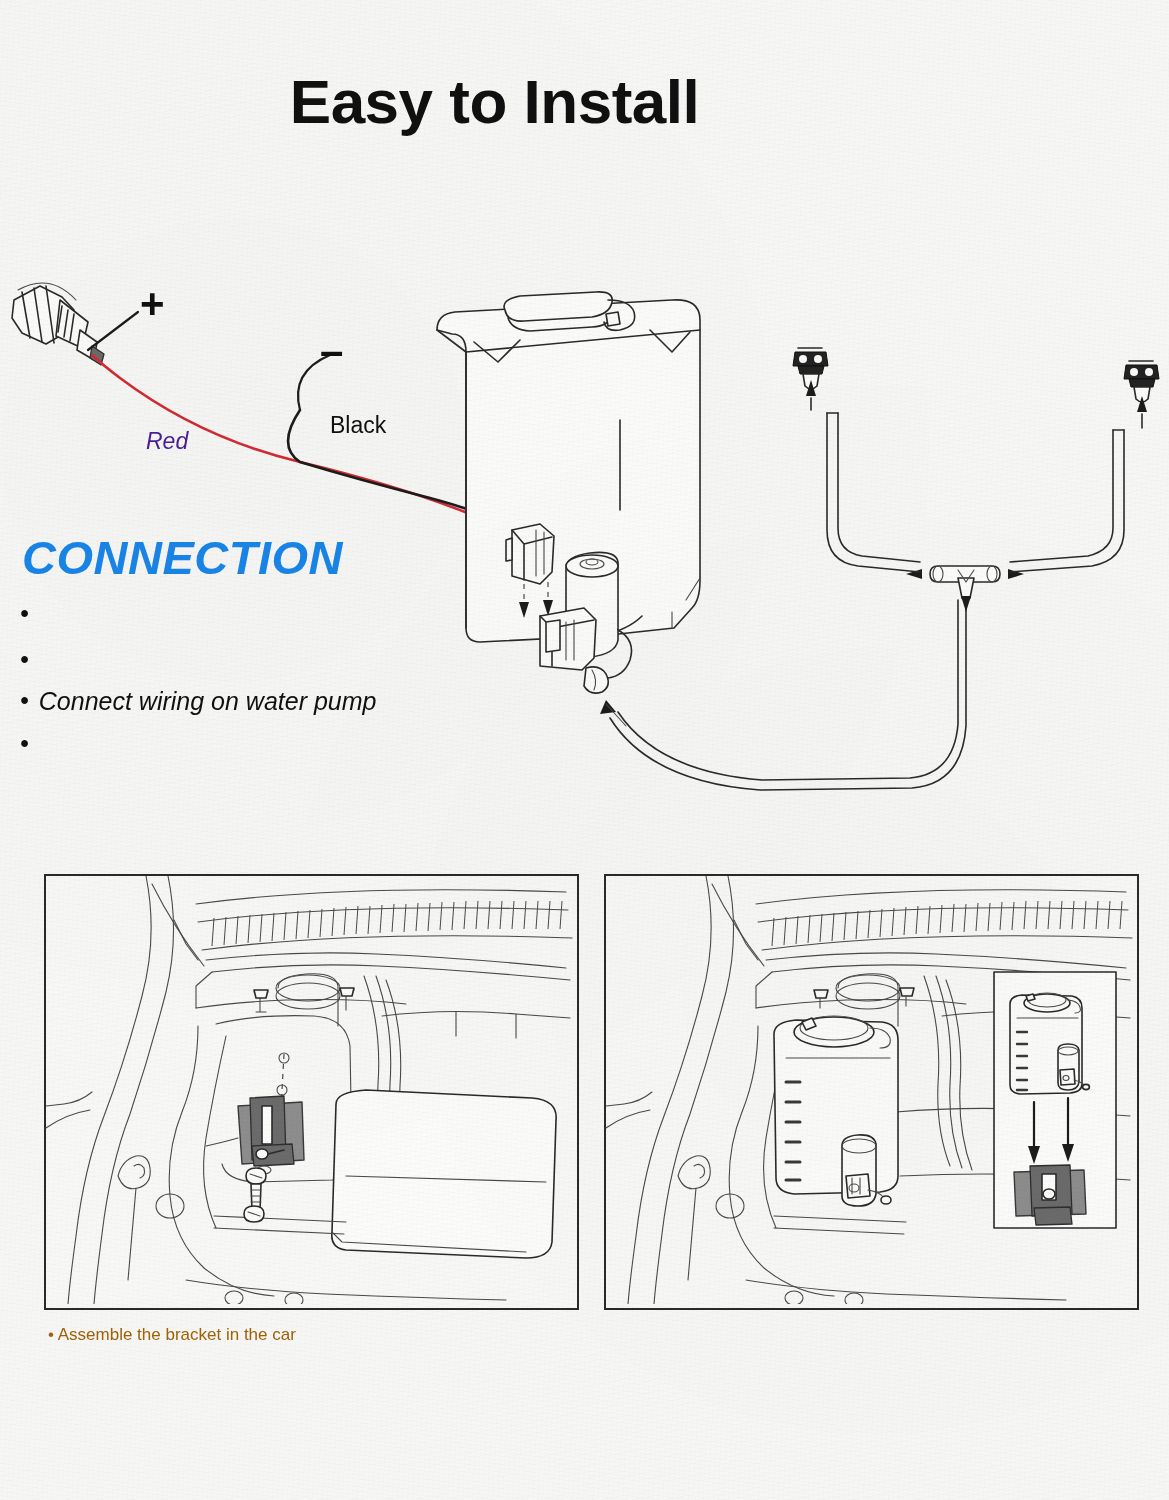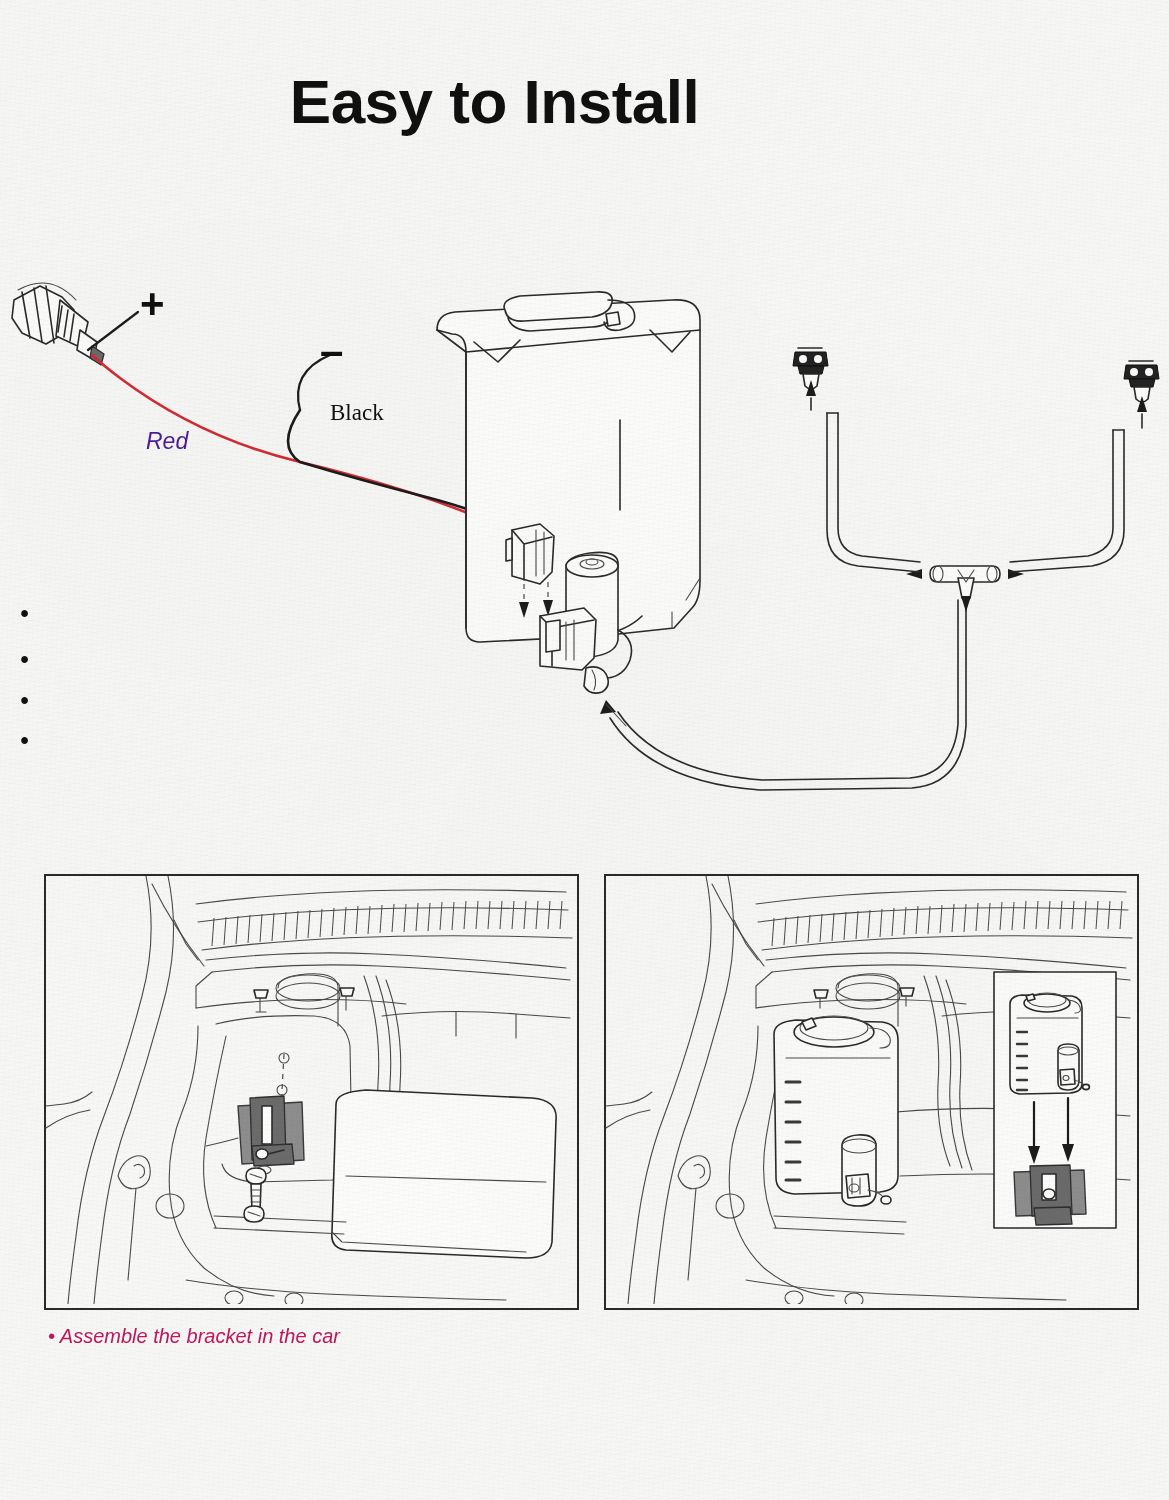--- a/index.html
+++ b/index.html
@@ -41,37 +41,37 @@
   .bullet{
     display:flex;align-items:flex-start;
     font-size:25px;font-style:italic;color:#111;
     line-height:1.16;margin-bottom:14px;
   }
   .bullet .dot{margin-right:10px;line-height:1.05;font-size:25px;}
   .bullet.b1{margin-bottom:20px;}
 
   .wire-label{position:absolute;font-size:23px;color:#111;}
   .lbl-red{left:146px;top:428px;color:#4c1d95;font-style:italic;}
-  .lbl-black{left:330px;top:400px;font-family:Liberation Serif, serif;}
+  .lbl-black{left:330px;top:412px;}
   .sign{position:absolute;font-size:42px;font-weight:bold;color:#111;line-height:1;}
   .sign-plus{left:140px;top:283px;}
   .sign-minus{left:320px;top:330px;}
 
   
   .panel{
     position:absolute;
     border:2px solid #2a2a2a;
     background:#f7f7f6;
     overflow:hidden;
   }
   .panel-left{left:44px;top:874px;width:531px;height:432px;}
   .panel-right{left:604px;top:874px;width:531px;height:432px;}
   .caption{
     position:absolute;
-    font-size:20px;font-style:italic;color:#be185d;
+    font-size:17px;color:#a16207;
     white-space:nowrap;
   }
   .cap-left{left:48px;top:1325px;}
   .cap-right{left:588px;top:1325px;}
 
   svg{display:block;}
   .ln{fill:none;stroke:#2b2b2b;stroke-width:1.6;stroke-linejoin:round;stroke-linecap:round;}
   .ln-thin{fill:none;stroke:#4a4a4a;stroke-width:1.1;stroke-linecap:round;stroke-linejoin:round;}
   .fillw{fill:#fbfbfa;stroke:#2b2b2b;stroke-width:1.6;stroke-linejoin:round;}
   .fillg{fill:#8d8d8d;stroke:#3a3a3a;stroke-width:1.4;stroke-linejoin:round;}
@@ -209,30 +209,32 @@
       <path class="ln" d="M1113 430 L1113 528 Q1113 550 1088 556 L1010 562"></path>
       <path class="ln" d="M1113 430 L1124 430"></path>
     </g>
   </svg>
 
   <div class="sign sign-plus">+</div>
   <div class="sign sign-minus">–</div>
   <div class="wire-label lbl-red">Red</div>
   <div class="wire-label lbl-black">Black</div>
 
+  <div class="connection-head">CONNECTION</div>
 
   <div class="bullets">
     <div class="bullet b1">
       <span class="dot">•</span>
     </div>
     <div class="bullet">
       <span class="dot">•</span>
     </div>
     <div class="bullet">
       <span class="dot">•</span>
+      <span>Connect wiring on water pump</span>
     </div>
     <div class="bullet">
       <span class="dot">•</span>
     </div>
   </div>
 
   <div class="panel panel-left">
     <svg width="527" height="428" viewBox="0 0 527 428">
 
       <path class="ln-thin" d="M100 0 Q112 60 96 120 Q80 182 58 240 Q38 292 30 360 Q24 404 22 428"></path>

